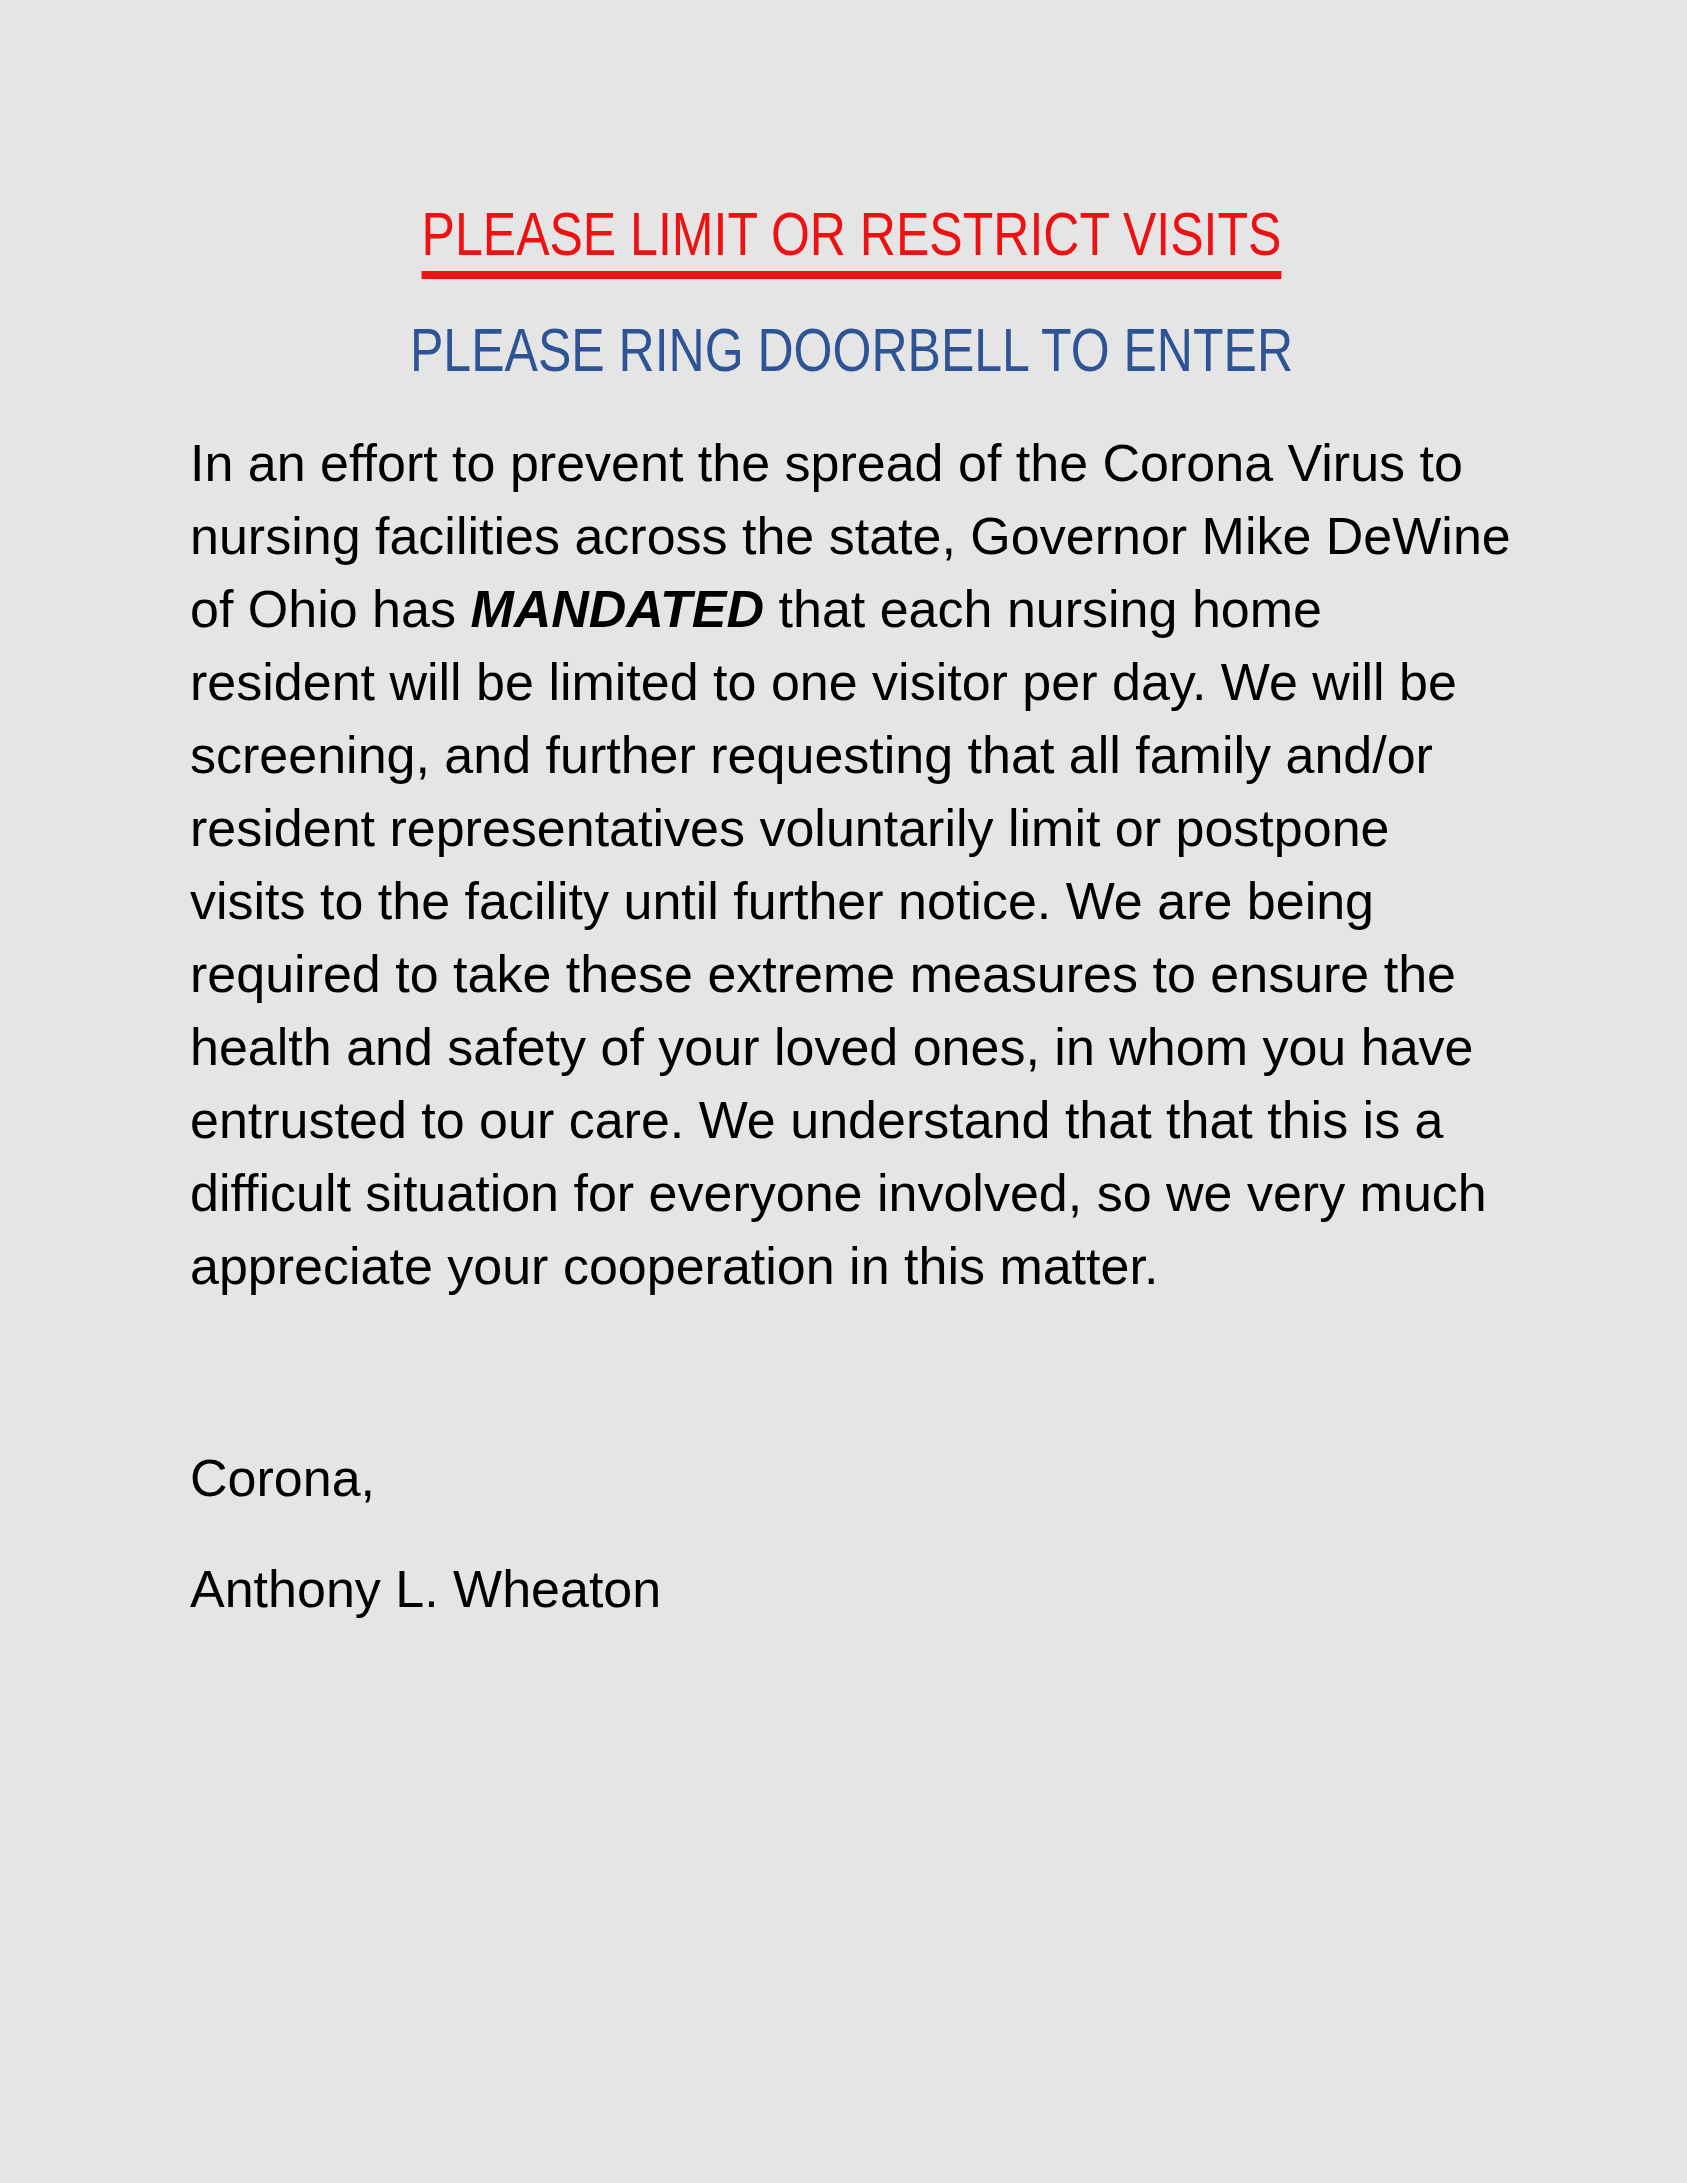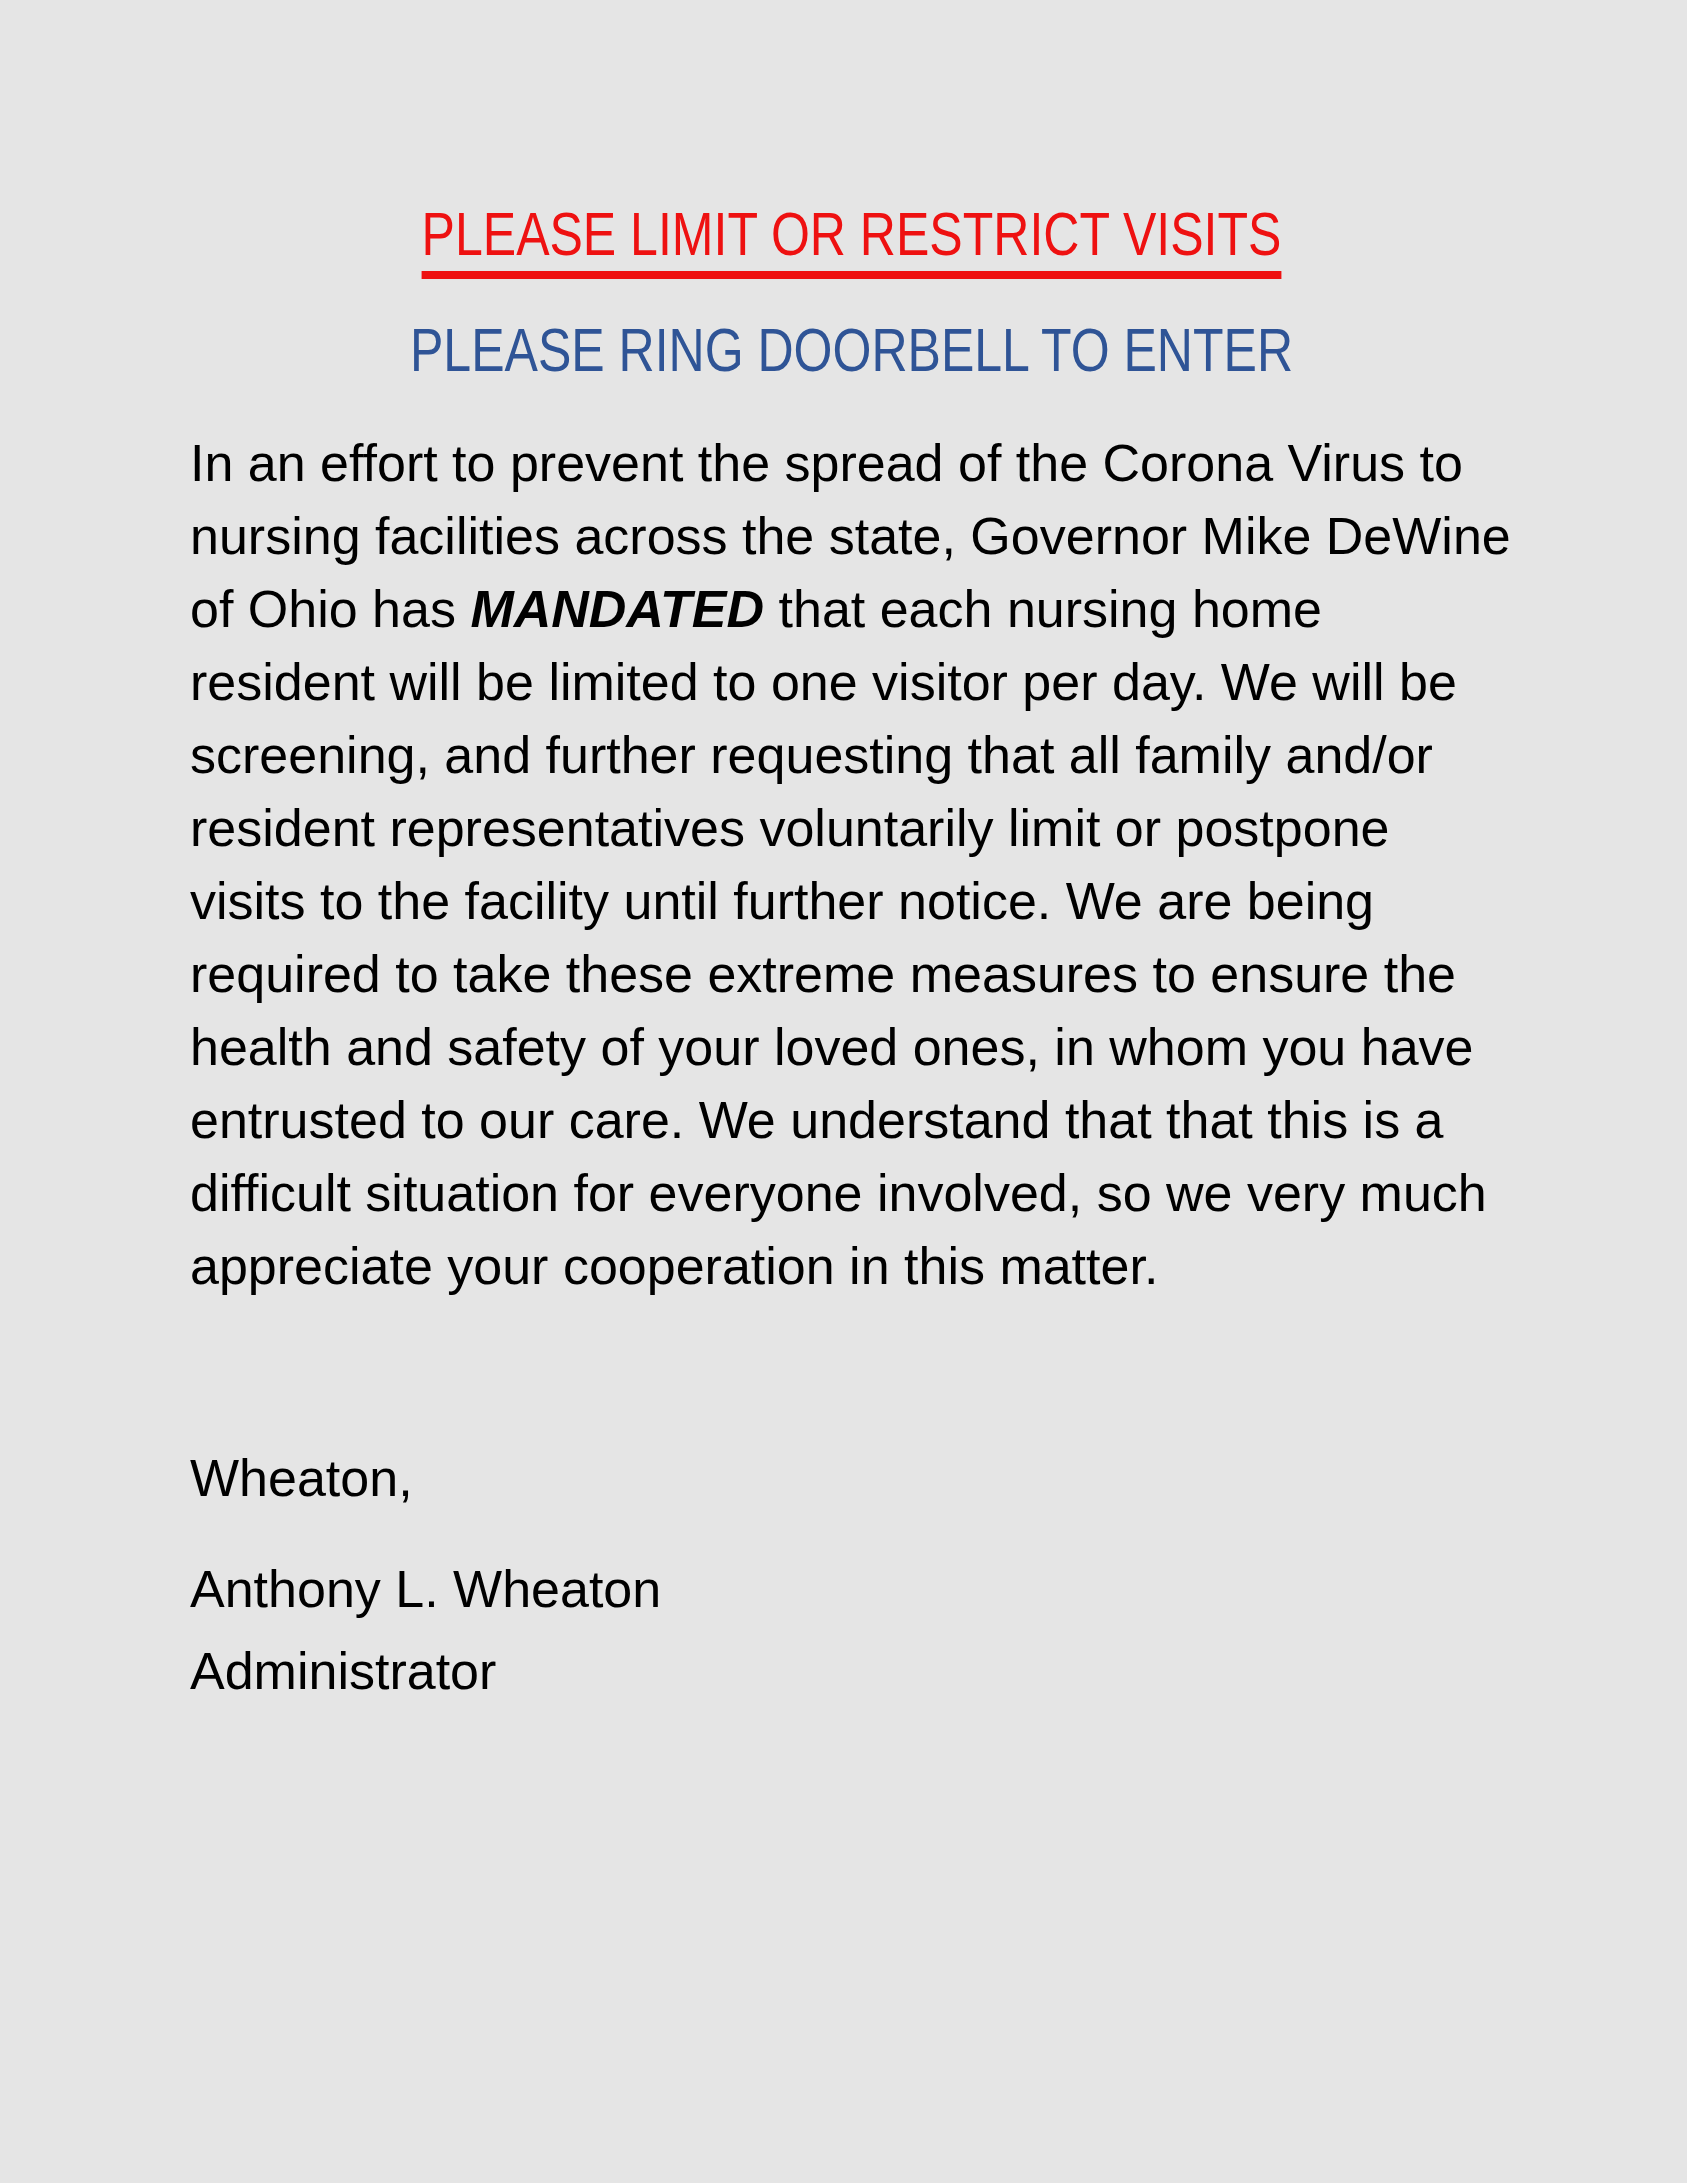--- a/index.html
+++ b/index.html
@@ -78,21 +78,20 @@
 <body>
 
 <div class="page">
 
   <h1 class="heading-red">PLEASE LIMIT OR RESTRICT VISITS</h1>
 
   <h2 class="heading-blue">PLEASE RING DOORBELL TO ENTER</h2>
 
   <p class="body-text"><span>In an effort to prevent the spread of the Corona Virus to nursing facilities across the state, Governor Mike DeWine of Ohio has </span><span class="mandated">MANDATED</span><span> that each nursing home resident will be limited to one visitor per day. We will be screening, and further requesting that all family and/or resident representatives voluntarily limit or postpone visits to the facility until further notice. We are being required to take these extreme measures to ensure the health and safety of your loved ones, in whom you have entrusted to our care. We understand that that this is a difficult situation for everyone involved, so we very much appreciate your cooperation in this matter.</span></p>
 
-  <p class="closing">Wheaton,</p>
+  <p class="closing">Corona,</p>
 
   <p class="signature">
     <span class="sig-line">Anthony L. Wheaton</span>
-    <span class="sig-line">Administrator</span>
   </p>
 
 </div>
 
 
 </body></html>

